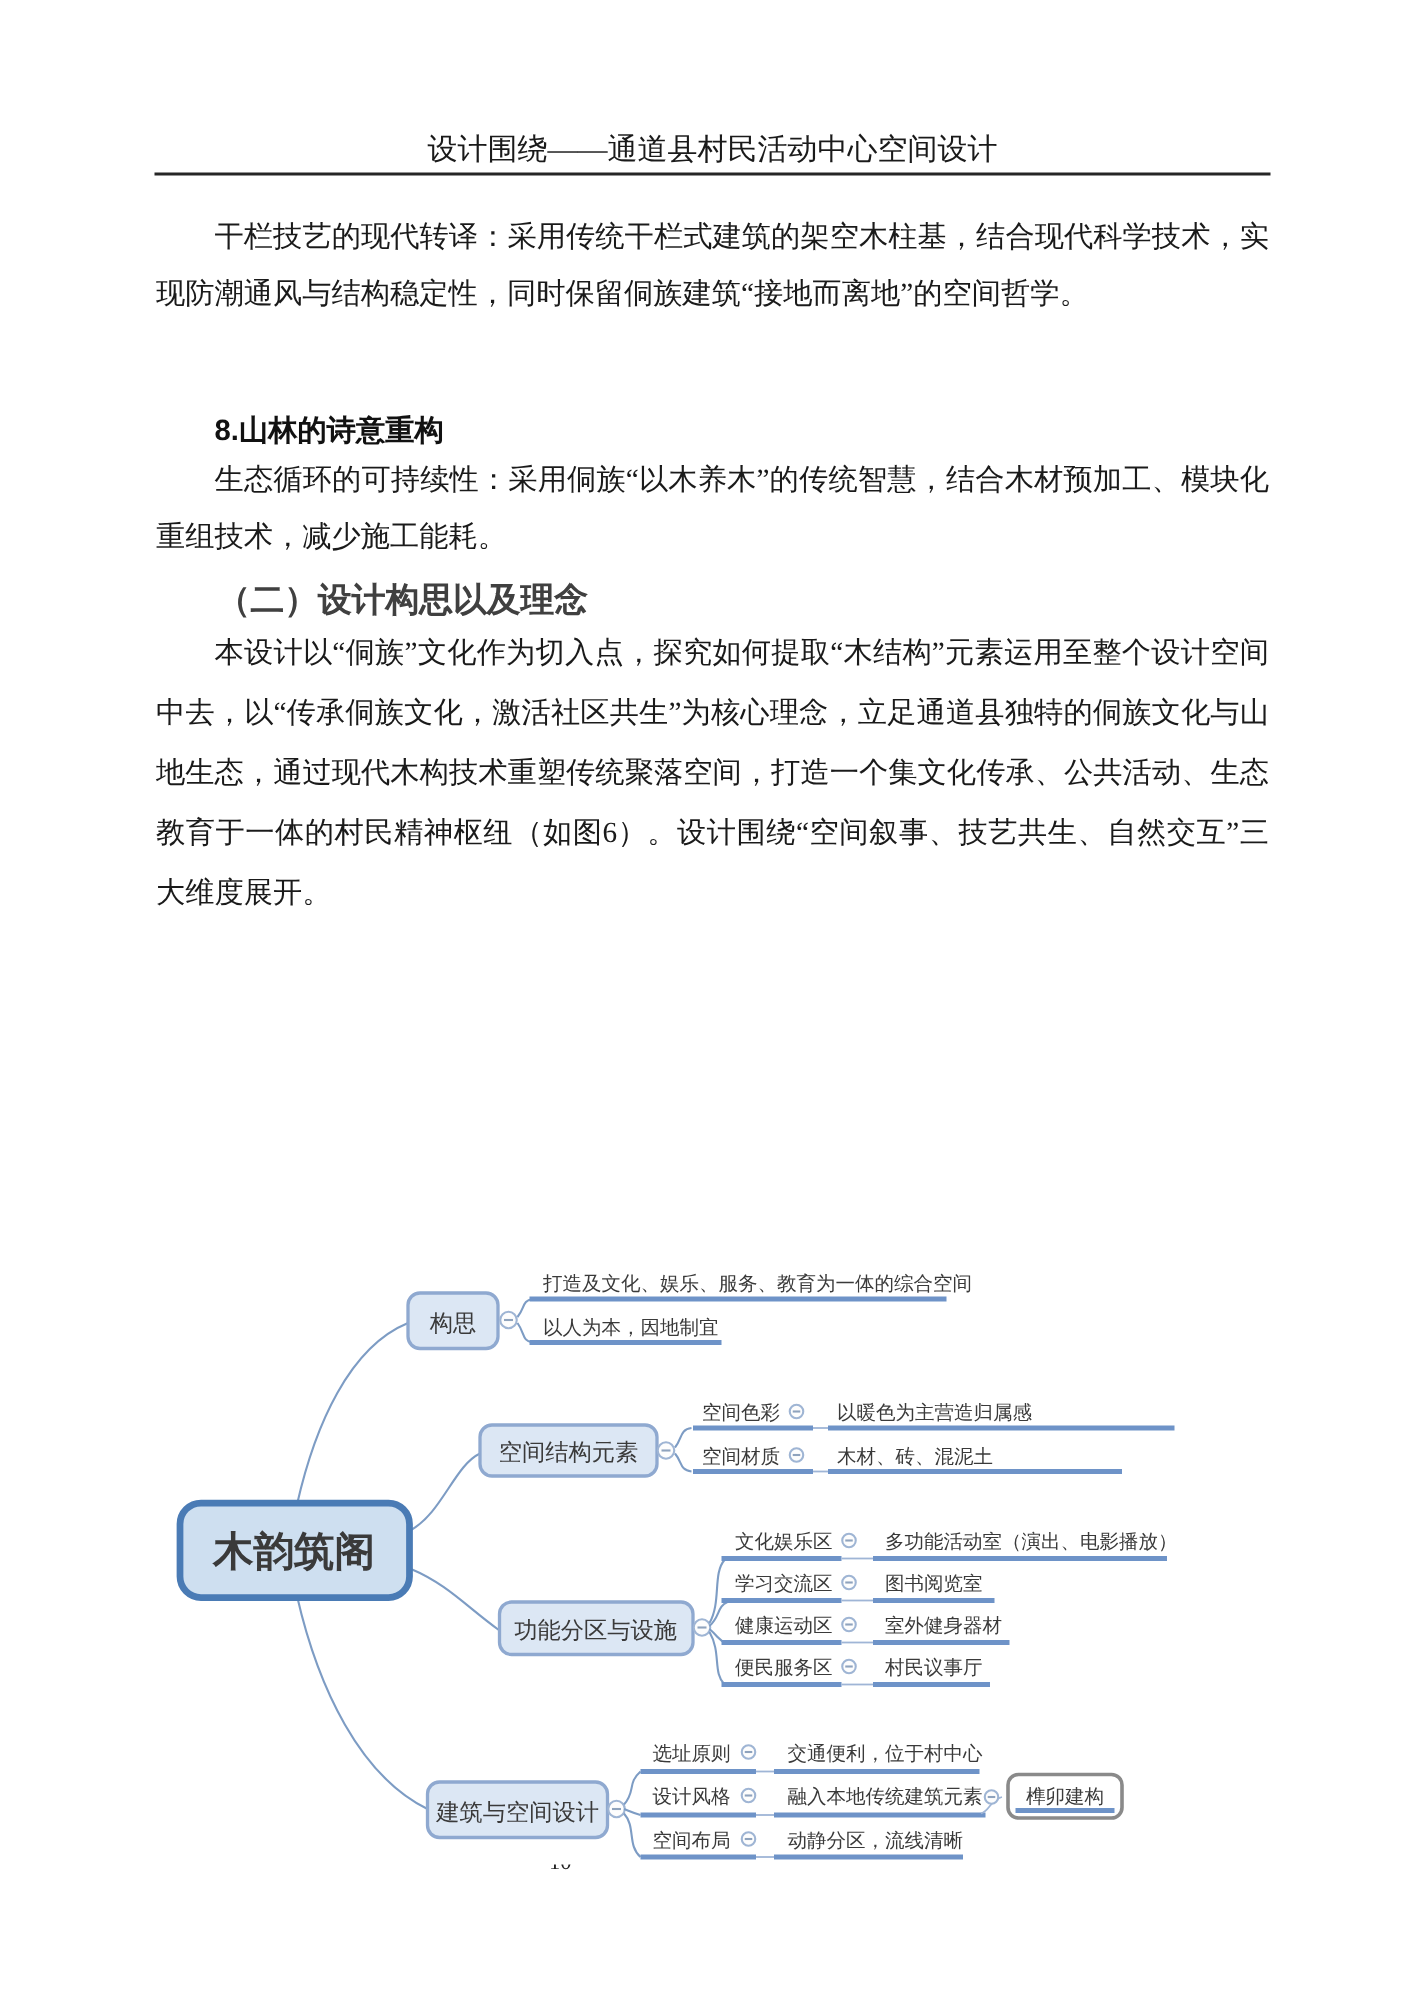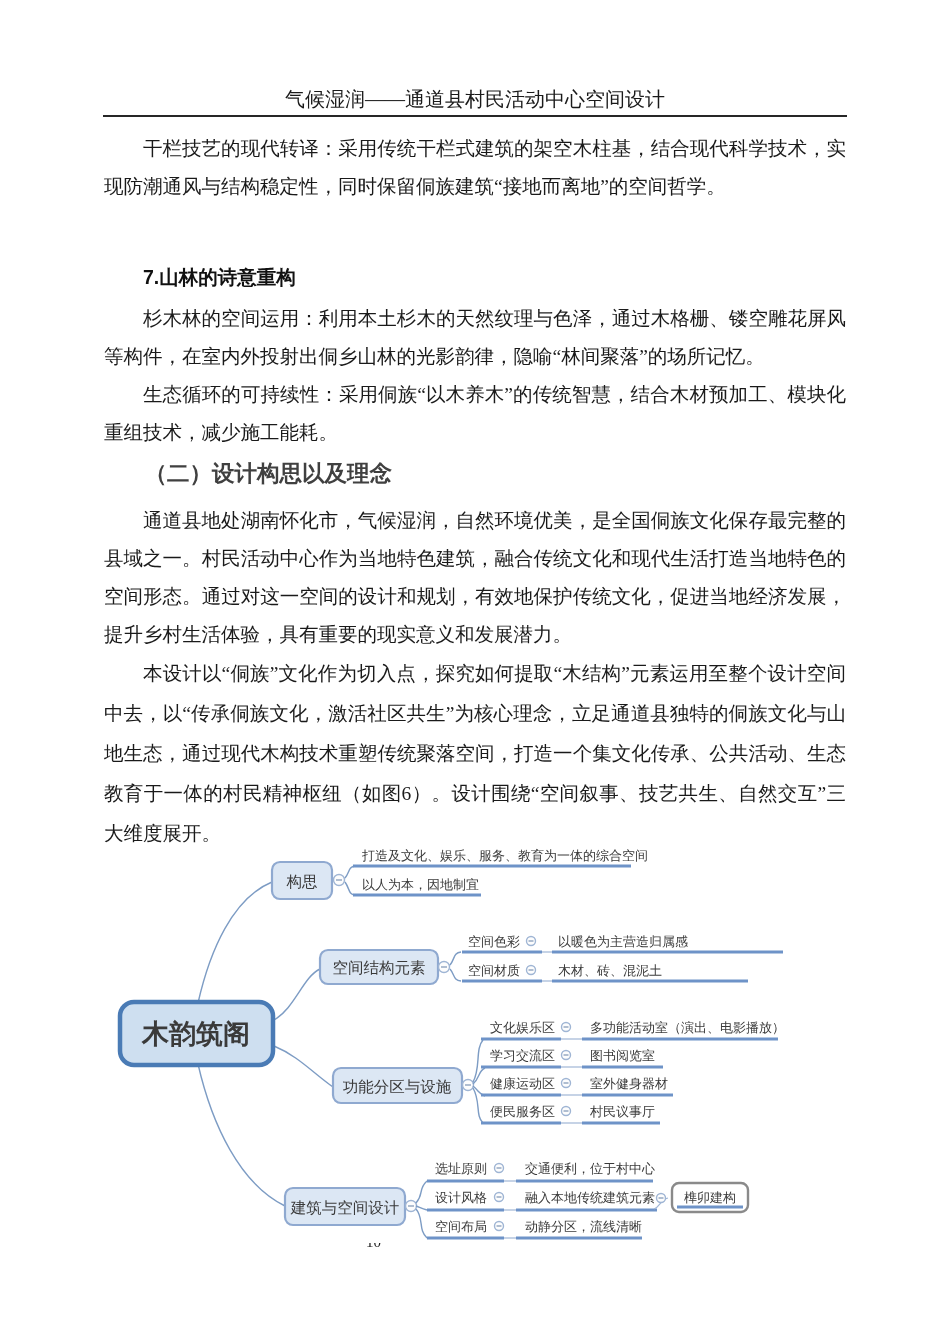--- a/index.html
+++ b/index.html
@@ -13,21 +13,21 @@
   }
   .header-title{
     position:absolute;top:86px;left:0;width:950px;
     text-align:center;font-size:20px;color:#1a1a1a;
   }
   .header-rule{
     position:absolute;top:115px;left:103px;width:744px;height:2px;
     background:#262626;
   }
   .content{
-    position:absolute;top:130px;left:104px;width:742px;
+    position:absolute;top:140px;left:104px;width:742px;
     font-size:19.5px;line-height:38px;text-align:justify;
   }
   .content p{margin:0;text-indent:2em;}
   .h-sub{
     margin:56px 0 0 0;
     font-family:"Liberation Sans","DejaVu Sans",sans-serif;
     font-weight:bold;font-size:19.5px;line-height:30px;
     text-indent:2em;color:#111;
   }
   .p-after-h{margin-top:8px !important;}
@@ -57,30 +57,28 @@
   .mm-toggle-c{fill:#fdfdfd;stroke:#9FB5D4;stroke-width:1.4;}
   .mm-toggle-l{stroke:#8fa3bd;stroke-width:1.4;}
   .mm-child{font-size:13px;fill:#333;}
   .mm-branch-label{font-size:15.5px;}
 </style>
 </head>
 <body>
 
 <div class="page">
 
-  <div class="header-title">气候湿润——通道县村民活动中心空间设计</div>
+  <div class="header-title">设计围绕——通道县村民活动中心空间设计</div>
   <div class="header-rule"></div>
 
   <div class="content">
     <p>干栏技艺的现代转译：采用传统干栏式建筑的架空木柱基，结合现代科学技术，实现防潮通风与结构稳定性，同时保留侗族建筑“接地而离地”的空间哲学。</p>
-    <div class="h-sub">7.山林的诗意重构</div>
-    <p class="p-after-h">杉木林的空间运用：利用本土杉木的天然纹理与色泽，通过木格栅、镂空雕花屏风等构件，在室内外投射出侗乡山林的光影韵律，隐喻“林间聚落”的场所记忆。</p>
+    <div class="h-sub">8.山林的诗意重构</div>
     <p>生态循环的可持续性：采用侗族“以木养木”的传统智慧，结合木材预加工、模块化重组技术，减少施工能耗。</p>
     <div class="h-main">（二）设计构思以及理念</div>
-    <p class="p4">通道县地处湖南怀化市，气候湿润，自然环境优美，是全国侗族文化保存最完整的县域之一。村民活动中心作为当地特色建筑，融合传统文化和现代生活打造当地特色的空间形态。通过对这一空间的设计和规划，有效地保护传统文化，促进当地经济发展，提升乡村生活体验，具有重要的现实意义和发展潜力。</p>
     <p class="p5">本设计以“侗族”文化作为切入点，探究如何提取“木结构”元素运用至整个设计空间中去，以“传承侗族文化，激活社区共生”为核心理念，立足通道县独特的侗族文化与山地生态，通过现代木构技术重塑传统聚落空间，打造一个集文化传承、公共活动、生态教育于一体的村民精神枢纽（如图6）。设计围绕“空间叙事、技艺共生、自然交互”三大维度展开。</p>
   </div>
 
   <div class="page-number">10</div>
 
   <svg class="mindmap-svg" width="950" height="1344" viewBox="0 0 950 1344">
 
     <rect x="110" y="846" width="790" height="397" fill="#ffffff"></rect>
 
     <g>

